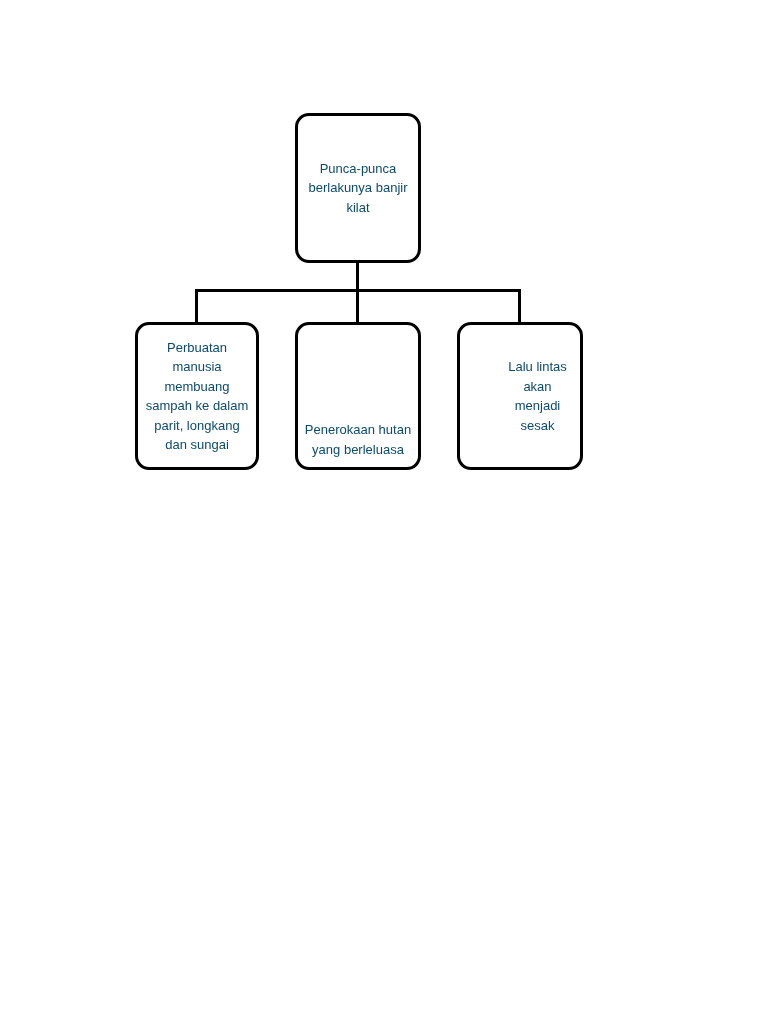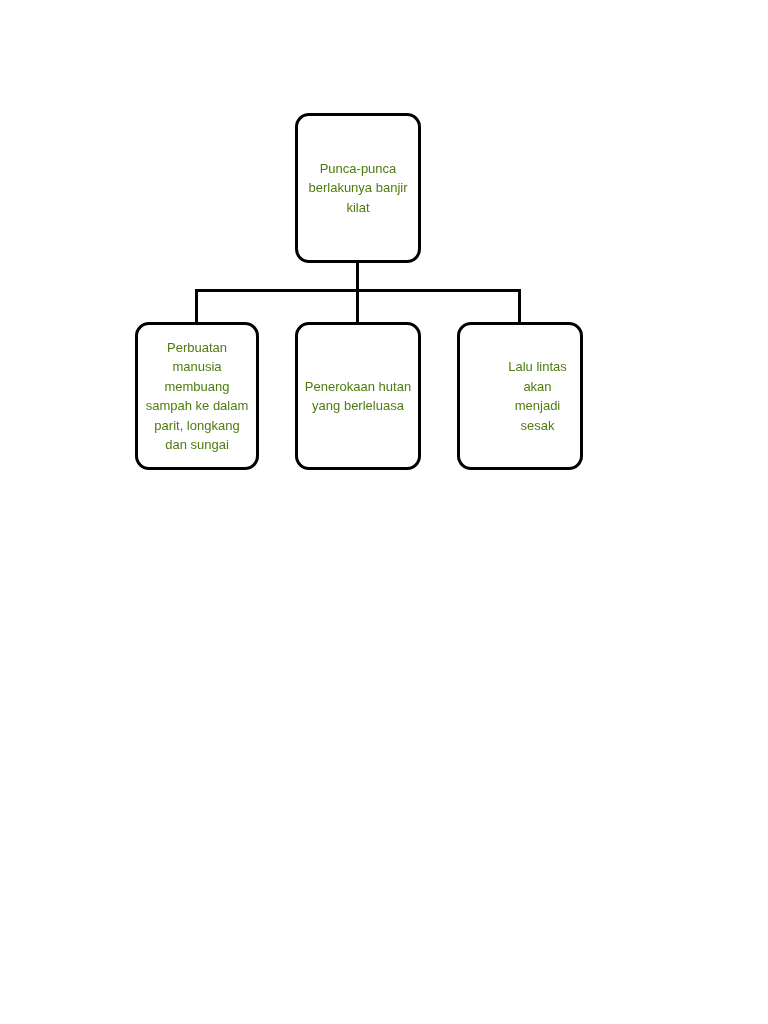--- a/index.html
+++ b/index.html
@@ -19,28 +19,28 @@
     position: absolute;
     box-sizing: border-box;
     border: 3px solid #000000;
     border-radius: 14px;
     background: #ffffff;
     display: flex;
     align-items: center;
     justify-content: center;
     text-align: center;
     padding: 8px 6px;
-    color: #4d7c0f;
+    color: #0c4a6e;
     font-size: 13px;
     line-height: 1.5;
     z-index: 2;
   }
   .node-root   { left: 295px; top: 113px; width: 126px; height: 150px; }
   .node-child1 { left: 135px; top: 322px; width: 124px; height: 148px; border-radius: 14px; }
-  .node-child2 { left: 295px; top: 322px; width: 126px; height: 148px; }
+  .node-child2 { left: 295px; top: 322px; width: 126px; height: 148px; align-items: flex-end; }
   .node-child3 { left: 457px; top: 322px; width: 126px; height: 148px; padding-left: 41px; }
 
   .connector {
     position: absolute;
     background: #000000;
     z-index: 1;
   }
   .conn-root-stem  { left: 356px; top: 261px; width: 3px;   height: 31px; }
   .conn-hbar       { left: 195px; top: 289px; width: 326px; height: 3px;  }
   .conn-drop-left  { left: 195px; top: 289px; width: 3px;   height: 35px; }

